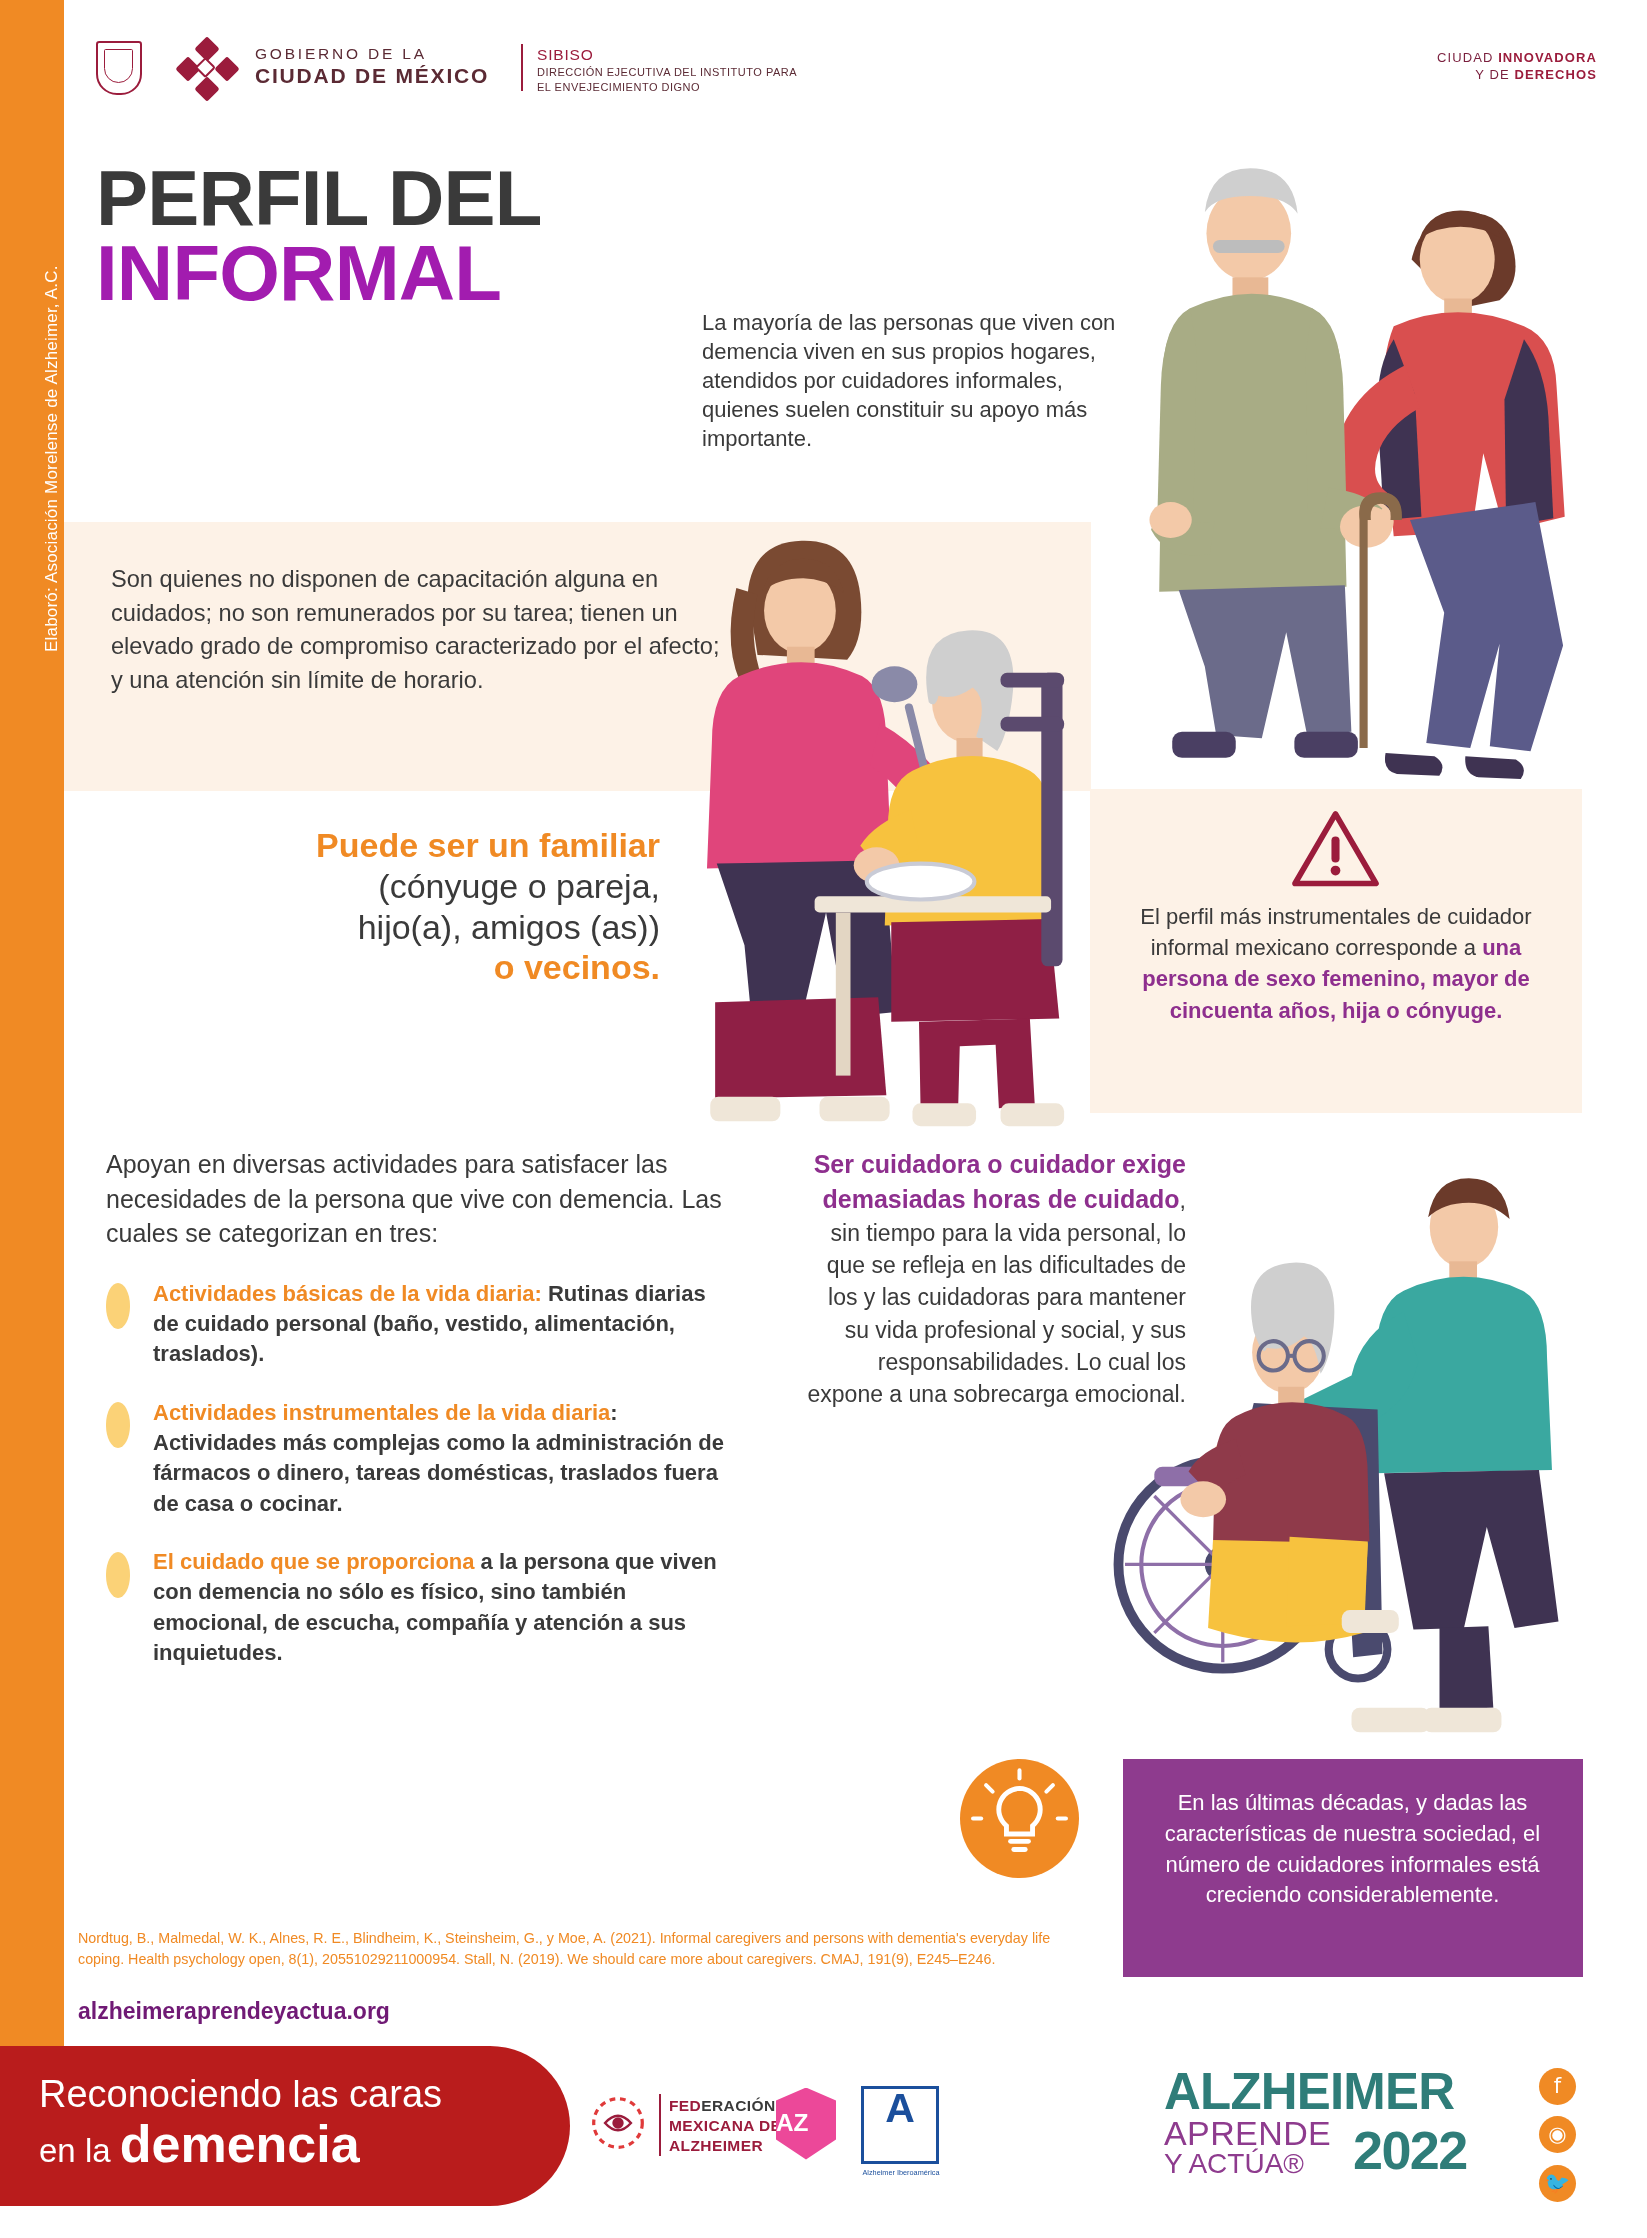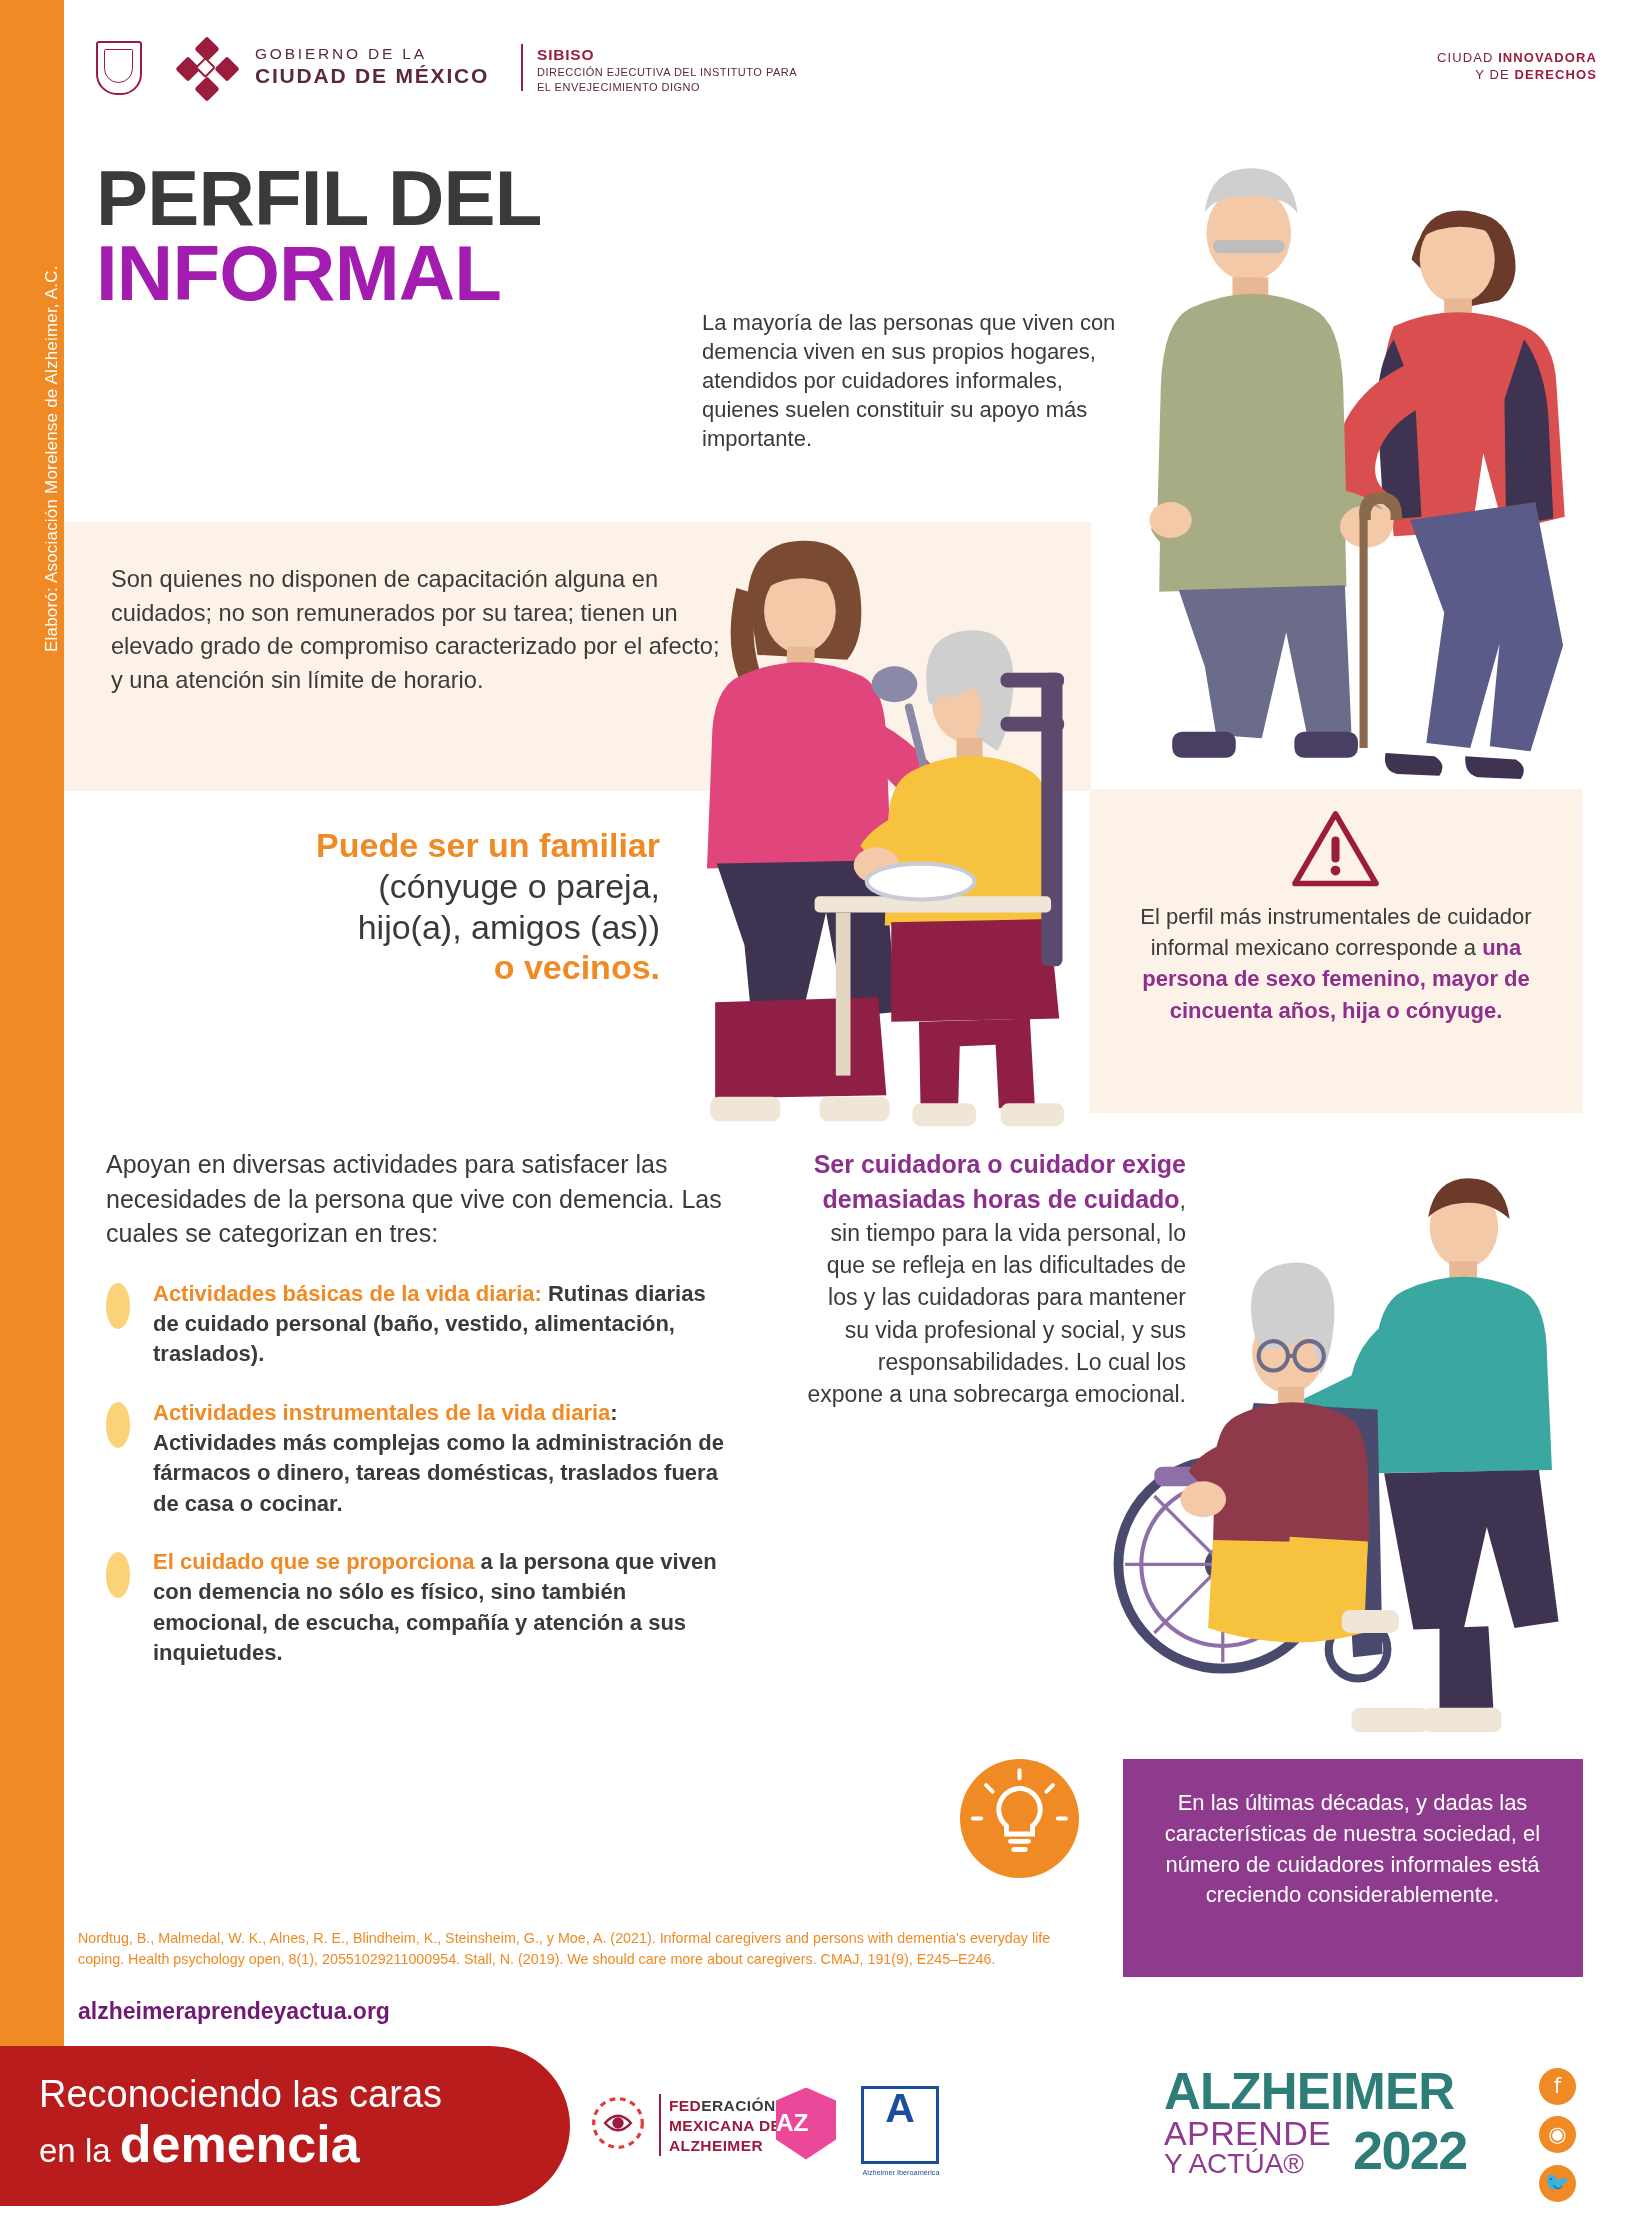--- a/index.html
+++ b/index.html
@@ -48,21 +48,21 @@
   .cdmx-logo span:nth-child(1){ left:21px; top:1.6px; }
   .cdmx-logo span:nth-child(2){ left:1.6px; top:21px; }
   .cdmx-logo span:nth-child(3){ left:41px; top:21px; }
   .cdmx-logo span:nth-child(4){ left:21px; top:41px; }
   .cdmx-logo span:nth-child(5){ left:21px; top:21px; background:#fff; border:2.4px solid #9b1c3c;width:14.7px;height:14.7px;}
   .gob-text { position: absolute; left: 174px; top: 11.4px; line-height: 1.18; }
   .gob-line1 { font-size: 15.5px; letter-spacing: 2.8px; color: #5b2a34; }
   .gob-line2 { font-size: 21px; letter-spacing: 1.8px; color: #5b2a34; font-weight: bold; text-align: center; }
   .gob-divider { position:absolute; left:440px; top:9.8px; width:1.6px; height:47px; background:#9b1c3c; }
   .sibiso { position: absolute; left: 456px; top: 11.4px; line-height: 1.25; }
-  .sibiso-title { font-size: 15.5px; font-weight: bold; color: #9b1c3c; letter-spacing: 0.8px; }
+  .sibiso-title { font-size: 15.5px; font-weight: normal; color: #9b1c3c; letter-spacing: 0.8px; }
   .sibiso-sub { font-size: 11px; color: #5b2a34; letter-spacing: 0.5px; line-height:1.35; }
   .ciudad-inn { position: absolute; right: 0; top: 14.7px; text-align: right; line-height: 1.35; }
   .ciudad-inn div { font-size: 13px; color: #7a1f3d; letter-spacing: 1.1px; }
   .ciudad-inn b { color: #9b1c3c; }
 
   
   .title-block { position: absolute; left: 96px; top: 161px; width: 619px; }
   .t1 { font-size: 78px; font-weight: bold; color: #3a3a3a; letter-spacing: -0.8px; line-height: .96; }
   .t2 { font-size: 78px; font-weight: bold; color: #f08a24; letter-spacing: -0.8px; line-height: .96; }
   .t3 { font-size: 78px; font-weight: bold; color: #a21caf; letter-spacing: -0.8px; line-height: .96; }

